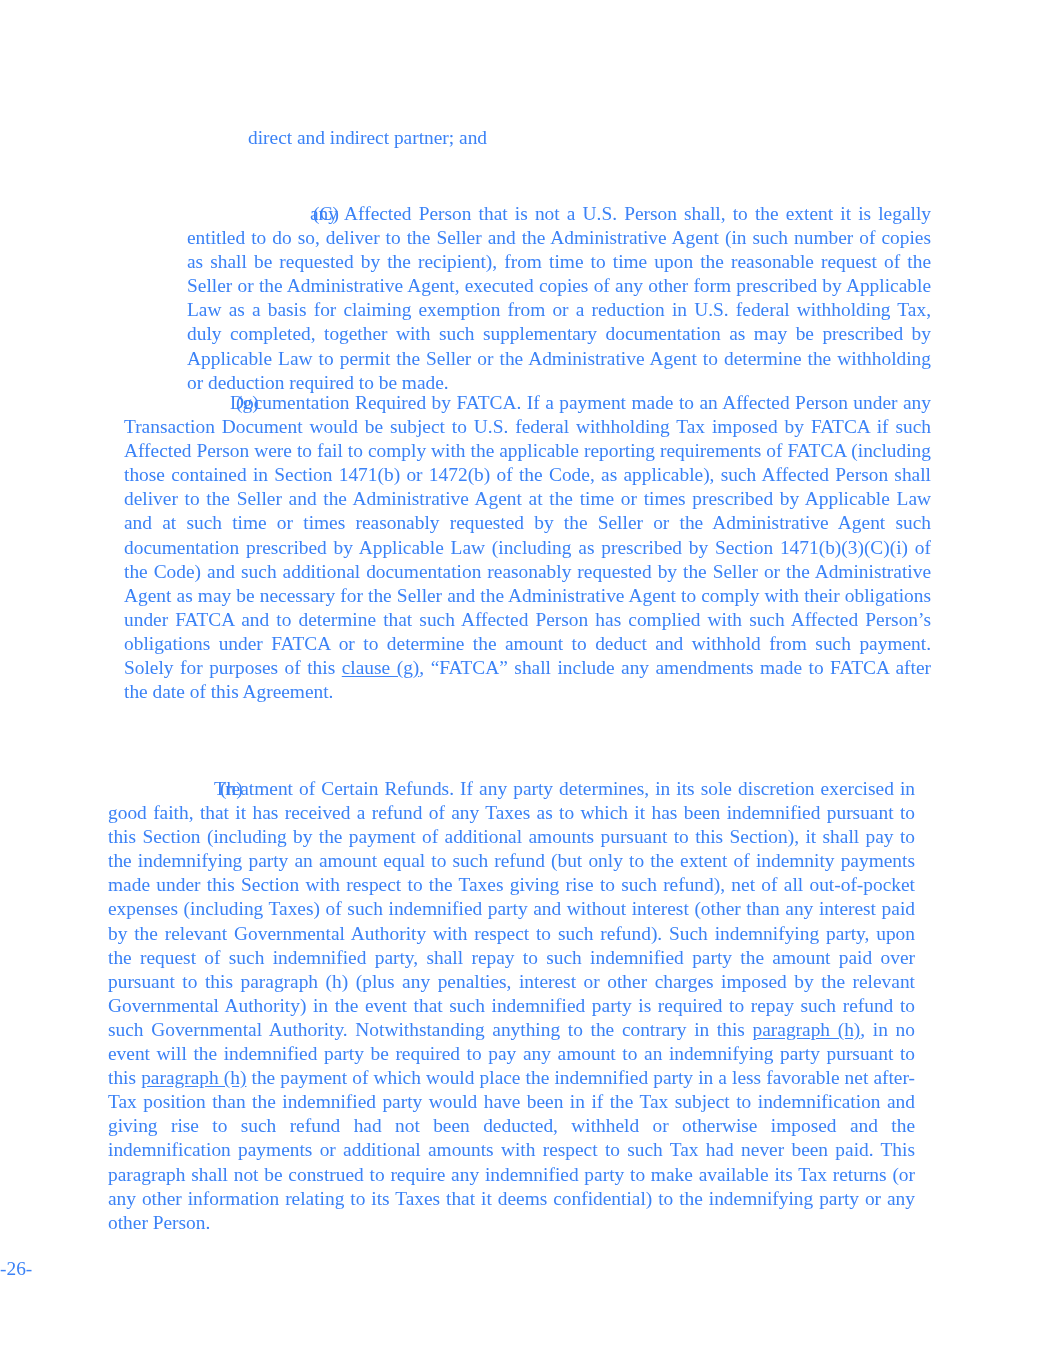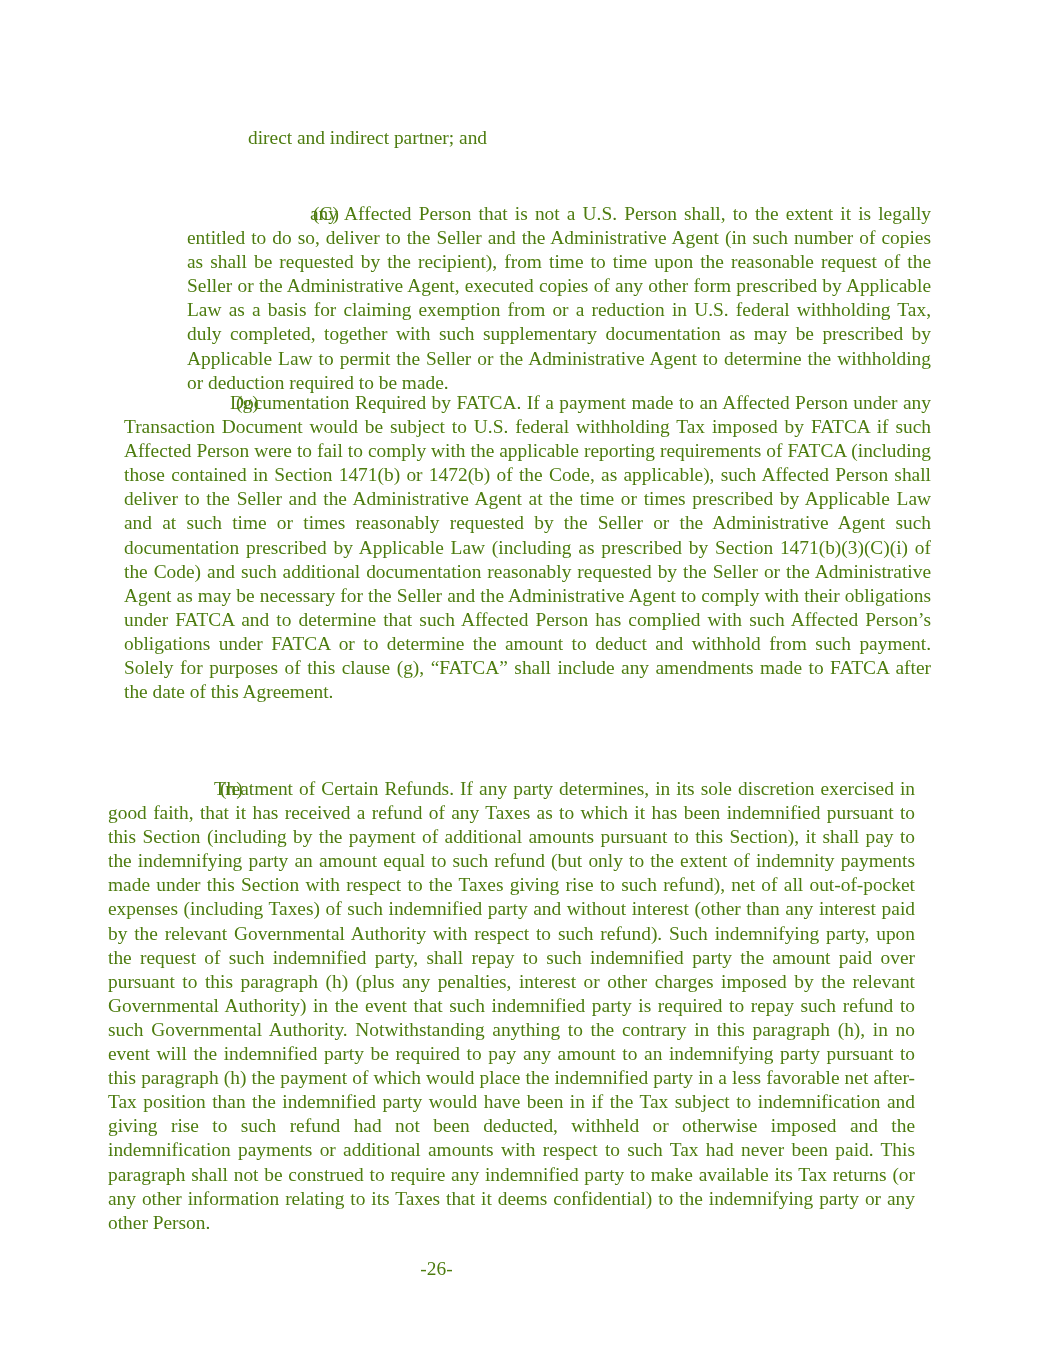--- a/index.html
+++ b/index.html
@@ -1,32 +1,32 @@
 <!DOCTYPE html>
 <html><head>
 <meta charset="utf-8">
 <style>
   html, body { margin: 0; padding: 0; background: #ffffff; }
   body { width: 1055px; height: 1365px; position: relative; overflow: hidden; }
   .page {
     position: absolute; left: 0; top: 0; width: 1055px; height: 1365px;
     font-family: "Liberation Serif", "DejaVu Serif", serif;
-    font-size: 19.4px; line-height: 24.1px; color: #4d7c0f;
+    font-size: 19.4px; line-height: 24.1px; color: #3b82f6;
   }
   .block { position: absolute; margin: 0; text-align: justify; }
   .intro { left: 248px; top: 126px; width: 683px; text-align: left; }
   .clause-c { left: 187px; top: 174px; width: 744px; text-indent: 63px; margin-top: 28px; }
   .clause-g { left: 124px; top: 391px; width: 807px; text-indent: 56px; }
   .clause-h { left: 108px; top: 753px; width: 807px; text-indent: 56px; margin-top: 24px; }
   .label { display: inline-block; }
   .label-c { width: 60px; }
   .label-g, .label-h { width: 50px; }
   .heading { }
-  .ref { text-underline-offset: 2px; }
-  .page-number { position: absolute; left: 0; width: 873px; top: 1257px; text-align: center; }
+  .ref { text-decoration: underline; text-underline-offset: 2px; }
+  .page-number { position: absolute; left: 0; width: 873px; top: 1257px; }
 </style>
 </head>
 <body>
 
 <div class="page">
 
   <p class="block intro">direct and indirect partner; and</p>
 
   <p class="block clause-c"><span class="label label-c">(C)</span><span>any Affected Person that is not a U.S. Person shall, to the extent it is legally entitled to do so, deliver to the Seller and the Administrative Agent (in such number of copies as shall be requested by the recipient), from time to time upon the reasonable request of the Seller or the Administrative Agent, executed copies of any other form prescribed by Applicable Law as a basis for claiming exemption from or a reduction in U.S. federal withholding Tax, duly completed, together with such supplementary documentation as may be prescribed by Applicable Law to permit the Seller or the Administrative Agent to determine the withholding or deduction required to be made.</span></p>
 

